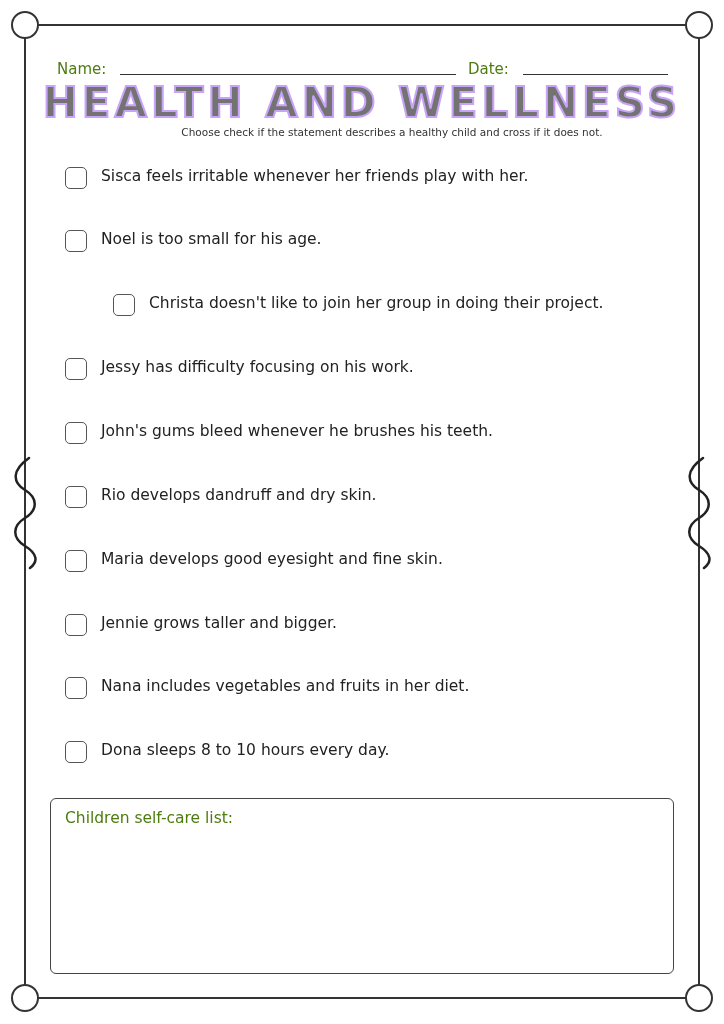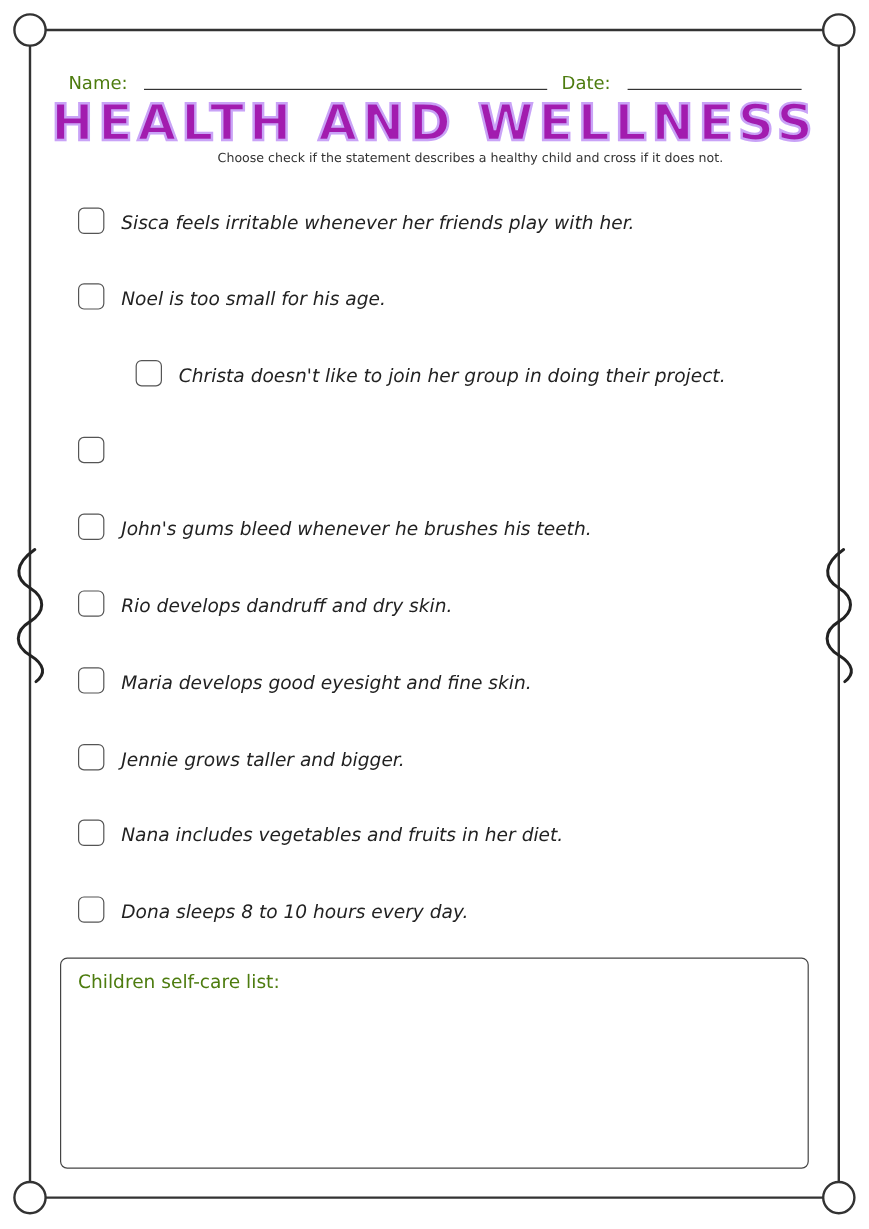--- a/index.html
+++ b/index.html
@@ -42,41 +42,40 @@
     .title {
       position: absolute;
       left: 0;
       top: 76px;
       width: 724px;
       text-align: center;
       font-family: "DejaVu Sans", sans-serif;
       font-weight: 900;
       font-size: 42px;
       letter-spacing: 4px;
-      color: #a21caf;
+      color: #737373;
       -webkit-text-stroke: 2px #c9a3f7;
       line-height: 54px;
     }
     .instructions {
       position: absolute;
       left: 0;
       top: 126px;
       width: 724px;
       text-align: center;
       font-size: 10.5px;
       color: #333;
       padding-left: 30px;
     }
     .item {
       position: absolute;
       left: 65px;
       height: 28px;
       display: flex;
-      align-items: flex-end;
-      font-style: italic;
+      align-items: flex-start;
     }
     .checkbox {
       width: 22px;
       height: 22px;
       border: 1.5px solid #555;
       border-radius: 5px;
       box-sizing: border-box;
       background: #fff;
       flex: 0 0 auto;
     }
@@ -160,20 +159,21 @@
 <div class="item" style="top:230px;">
   <div class="checkbox"></div>
   <span class="item-text">Noel is too small for his age.</span>
 </div>
 <div class="item" style="top:294px;padding-left:48px;">
   <div class="checkbox"></div>
   <span class="item-text">Christa doesn't like to join her group in doing their project.</span>
 </div>
 <div class="item" style="top:358px;">
   <div class="checkbox"></div>
+  <span class="item-text">Jessy has difficulty focusing on his work.</span>
 </div>
 <div class="item" style="top:422px;">
   <div class="checkbox"></div>
   <span class="item-text">John's gums bleed whenever he brushes his teeth.</span>
 </div>
 <div class="item" style="top:486px;">
   <div class="checkbox"></div>
   <span class="item-text">Rio develops dandruff and dry skin.</span>
 </div>
 <div class="item" style="top:550px;">

